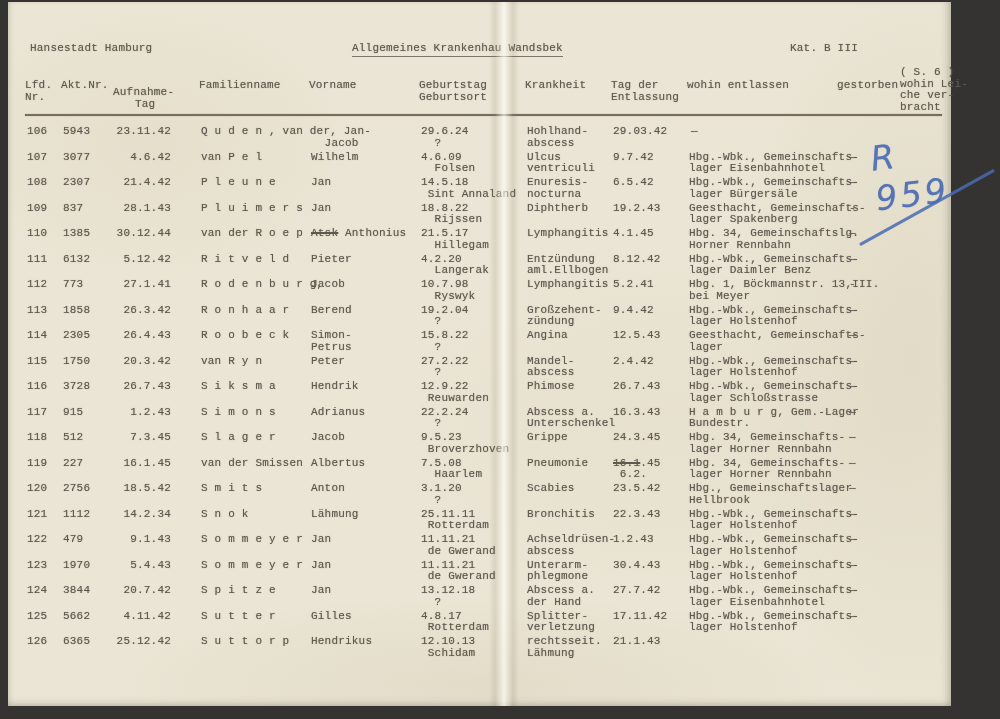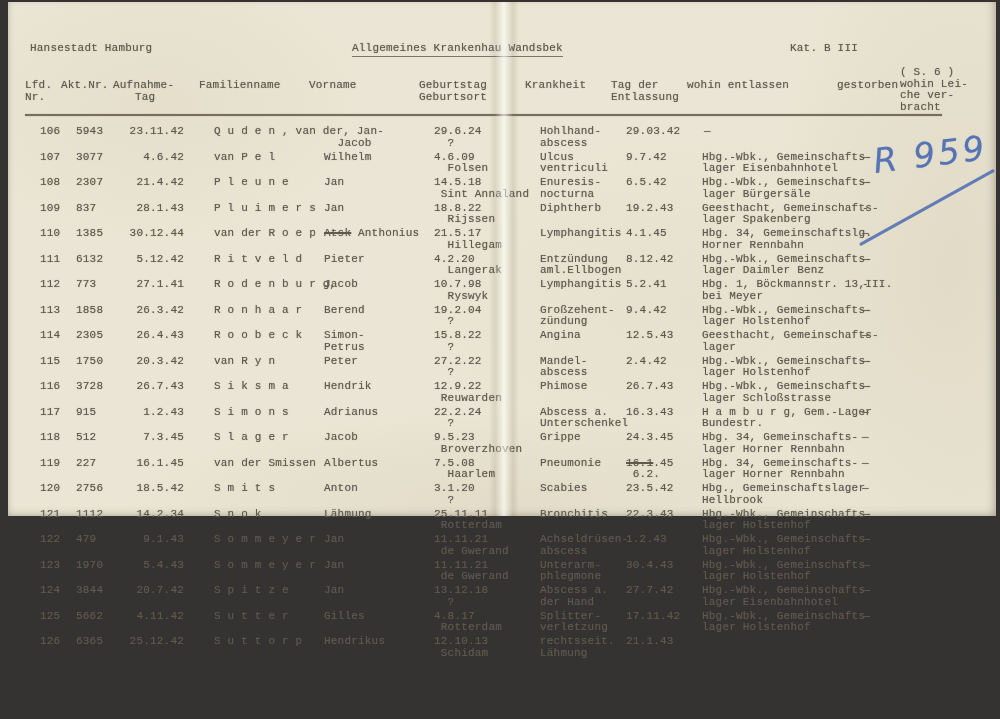--- a/index.html
+++ b/index.html
@@ -1,27 +1,26 @@
 <!DOCTYPE html>
 <html><head>
 <meta charset="utf-8">
 <style>
   html,body{margin:0;padding:0;width:1000px;height:719px;overflow:hidden;background:#343331;}
   body{font-family:"Liberation Mono","DejaVu Sans Mono",monospace;}
   .paper{
-    position:absolute;left:8px;top:2px;width:943px;height:514px;
+    position:absolute;left:8px;top:2px;width:943px;height:704px;
     background-color:#eae5d4;
     background-image:
       radial-gradient(ellipse 300px 200px at 15% 20%, rgba(214,204,178,0.25), transparent 70%),
       radial-gradient(ellipse 400px 260px at 70% 60%, rgba(216,207,182,0.20), transparent 70%),
       radial-gradient(ellipse 250px 500px at 96% 50%, rgba(205,195,168,0.30), transparent 75%),
       radial-gradient(ellipse 500px 120px at 50% 97%, rgba(206,196,170,0.28), transparent 75%);
     box-shadow: inset -7px 0 9px -5px rgba(90,80,62,0.35), inset 0 -6px 9px -5px rgba(90,80,62,0.30), inset 4px 0 6px -4px rgba(90,80,62,0.25);
     color:#5f584e;
-    padding-left:45px;
   }
   .crease{
     position:absolute;left:481px;top:0;width:30px;height:100%;
     background:linear-gradient(to right, transparent, rgba(120,108,85,0.14) 20%, rgba(255,255,248,0.65) 50%, rgba(120,108,85,0.16) 80%, transparent);
     pointer-events:none;
   }
   .ink{ text-shadow:0 0 1px rgba(95,88,78,0.55); letter-spacing:0.2px; }
   .topbar{position:absolute;left:0;top:40px;width:100%;font-size:11px;}
   .org{position:absolute;left:22px;}
   .title{position:absolute;left:344px;border-bottom:1.5px solid rgba(95,88,78,0.8);padding-bottom:2px;}
@@ -32,26 +31,26 @@
     align-items:start;font-size:11px;
   }
   .cell{white-space:nowrap;overflow:visible;}
   .line{height:11.5px;line-height:11.5px;}
   .cell.akt{text-align:left;padding-right:16px;}
   .cell.tag{text-align:right;padding-right:30px;}
   .cell.ent{padding-left:2px;}
   .cell.gest{padding-left:2px;}
   .hdr{position:absolute;left:17px;top:78px;}
   .hdr .cell.akt,.hdr .cell.tag{text-align:left;padding:0;}
-  .hdr .cell.tag{padding-left:2px;}
+  .hdr .cell.tag{padding-left:2px;margin-top:7px;}
   .hdr .ind{padding-left:22px;}
   .hdr .cell.gest{margin-left:-10px;}
   .hdr .cell.leiche{margin-top:-13px;}
   .rule{position:absolute;left:17px;top:112px;width:917px;height:2px;background:#776e5f;box-shadow:0 0 1px rgba(95,88,78,0.8);}
-  .rows{position:absolute;left:32px;top:124px;}
+  .rows{position:absolute;left:19px;top:124px;}
   .rows .row{margin-bottom:2.5px;}
   .struck{text-decoration:line-through;text-decoration-thickness:1.5px;}
   .annot{
     position:absolute;left:865px;top:132px;
     font-family:"DejaVu Sans",sans-serif;font-style:italic;
     font-size:34px;letter-spacing:3px;color:#4a6cb3;
     transform:rotate(-7deg);opacity:0.92;text-shadow:0 0 1px rgba(74,108,179,0.5);
   }
   .annot-line{
     position:absolute;left:842px;top:204px;width:154px;height:3px;

